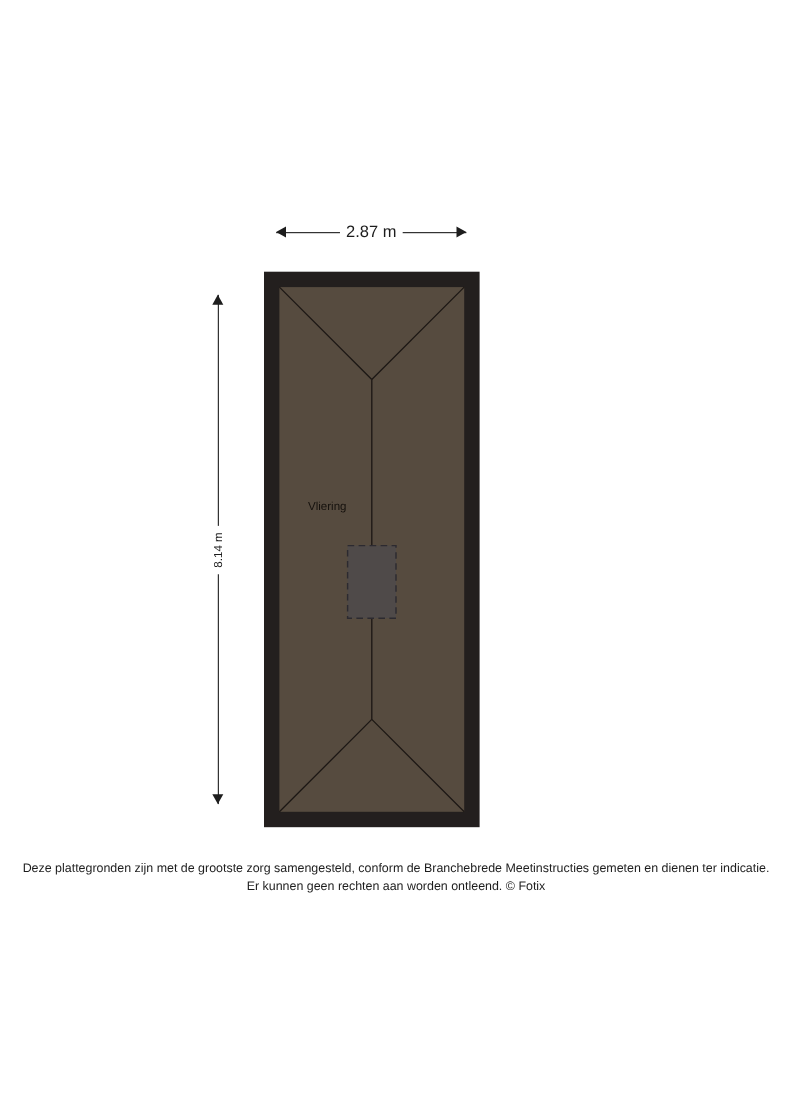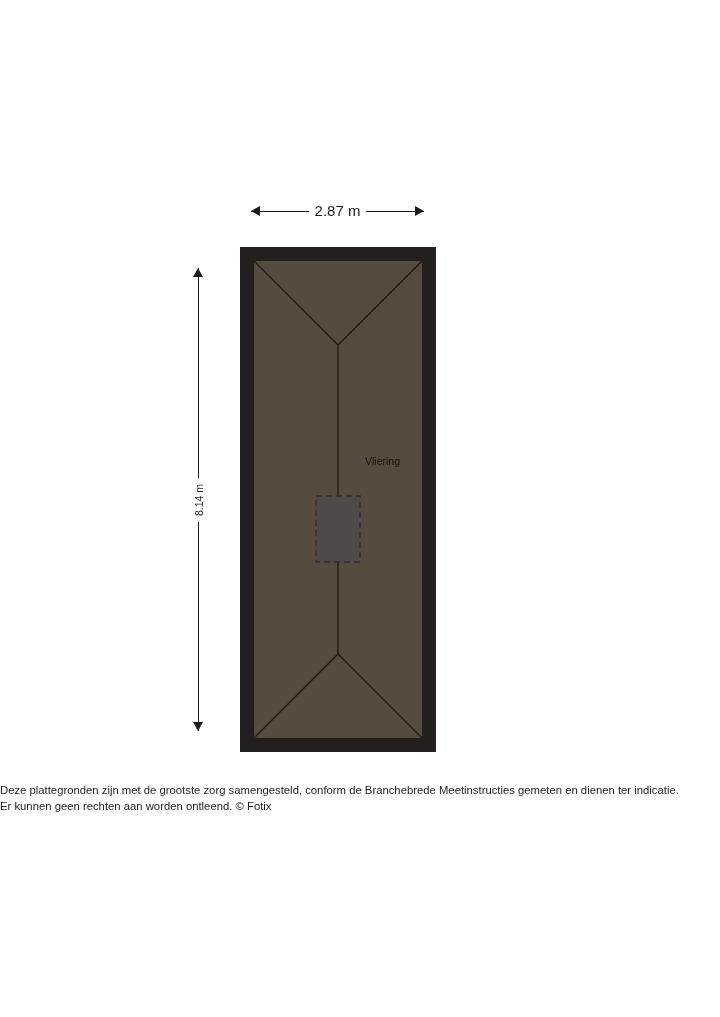--- a/index.html
+++ b/index.html
@@ -114,33 +114,33 @@
     white-space: nowrap;
     line-height: 12px;
   }
 
   
   .room-label {
     position: absolute;
     left: 280px;
     top: 455px;
     width: 120px;
-    text-align: right;
+    text-align: left;
     font-size: 10.5px;
     color: #15110d;
     line-height: 13px;
   }
 
   
   .footer {
     position: absolute;
     left: 0;
     top: 782px;
     width: 720px;
-    text-align: left;
+    text-align: center;
     font-size: 11.3px;
     color: #1d1d1d;
     line-height: 16px;
   }
   .footer div {
     white-space: nowrap;
   }
 </style>
 </head>
 <body>

